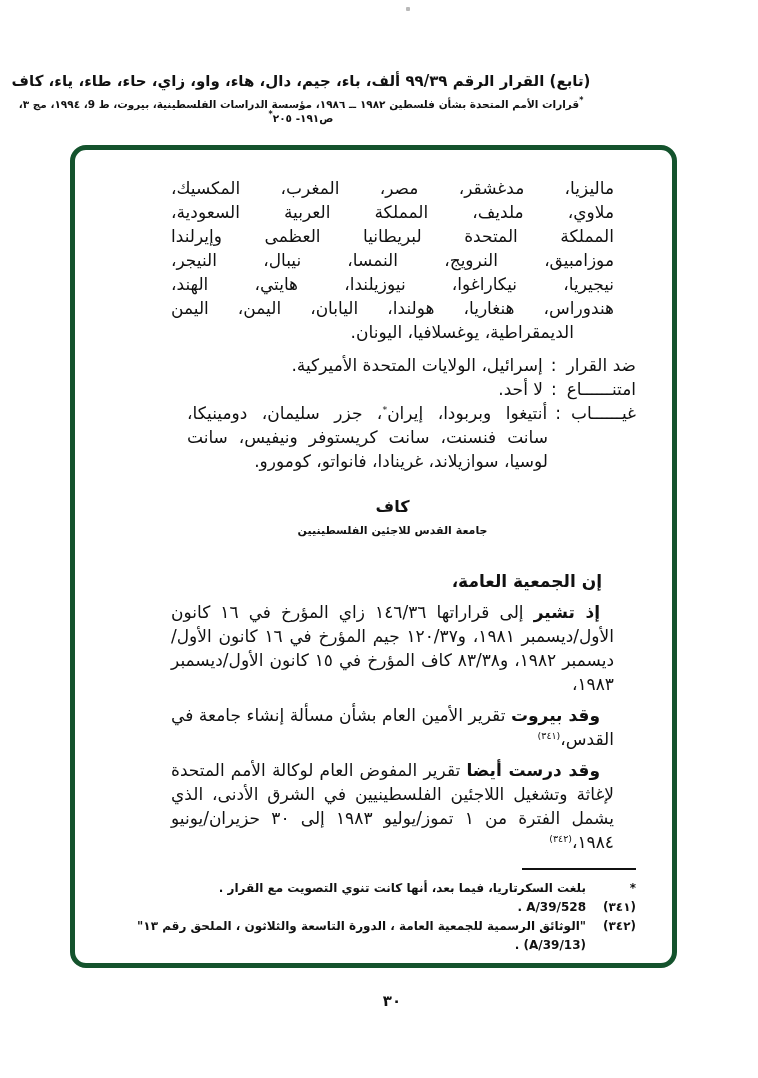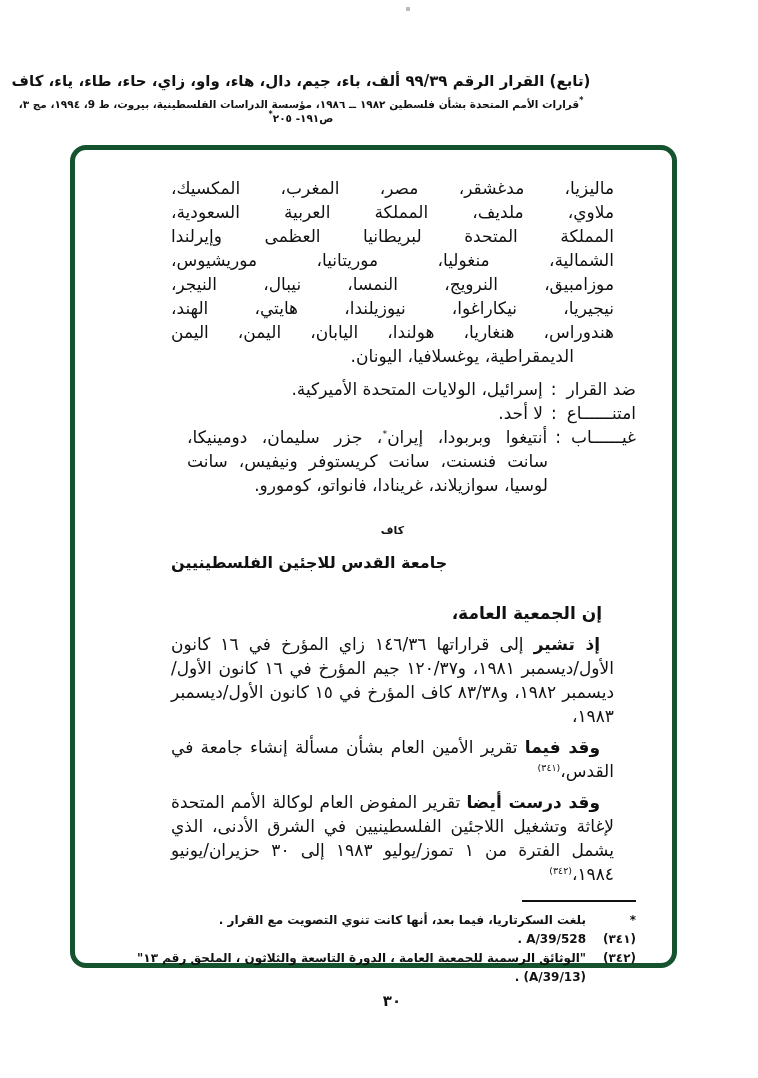--- a/index.html
+++ b/index.html
@@ -23,22 +23,22 @@
   
   .c-line{text-align:justify;text-align-last:justify;white-space:nowrap;}
   .c-line:last-child{text-align-last:right;padding-right:40px;white-space:normal;}
   
   .votes{margin:9px -22px 0 16px;}
   .vote-row{text-align:justify;text-indent:-88px;padding-right:88px;}
   .vote-label{display:inline-block;text-indent:0;min-width:56px;}
   .vote-colon{padding:0 10px 0 8px;}
   sup.supm{font-size:9.5px;line-height:0;vertical-align:6px;}
   
-  .sec-letter{margin-top:22px;text-align:center;font-weight:bold;font-size:11px;}
-  .sec-title{margin-top:8px;text-align:left;font-weight:bold;font-size:16px;}
+  .sec-letter{margin-top:22px;text-align:center;font-weight:bold;font-size:16px;}
+  .sec-title{margin-top:0;text-align:center;font-weight:bold;font-size:11px;}
   .opening{margin-top:26px;font-weight:bold;text-indent:12px;}
   
   .para{margin:7px 0 0 0;text-align:justify;text-indent:14px;}
   .para .lead{font-weight:bold;}
   
   .footnotes{margin:14px -22px 0 -90px;direction:rtl;}
   .fn-sep{width:114px;height:2px;background:#111;margin-bottom:9px;}
   .fn-row{display:flex;direction:rtl;font-weight:bold;}
   .fn-row *{font-size:12px;line-height:19px;}
   .fn-marker{min-width:50px;flex:0 0 auto;}
@@ -56,40 +56,39 @@
   <div class="hdr-title">(تابع) القرار الرقم ٩٩/٣٩ ألف، باء، جيم، دال، هاء، واو، زاي، حاء، طاء، ياء، كاف</div>
   <div class="hdr-src"><sup>*</sup><span>قرارات الأمم المتحدة بشأن فلسطين ١٩٨٢ ــ ١٩٨٦، مؤسسة الدراسات الفلسطينية، بيروت، ط 9، ١٩٩٤، مج ٣، ص١٩١- ٢٠٥</span><sup>*</sup></div>
 </div>
 
 <div class="frame">
 
   <div class="countries">
       <div class="c-line">ماليزيا، مدغشقر، مصر، المغرب، المكسيك،</div>
       <div class="c-line">ملاوي، ملديف، المملكة العربية السعودية،</div>
       <div class="c-line">المملكة المتحدة لبريطانيا العظمى وإيرلندا</div>
-      <div class="c-line">الشمالية، منغوليا، موريتانيا، موريشيوس،</div>
       <div class="c-line">موزامبيق، النرويج، النمسا، نيبال، النيجر،</div>
       <div class="c-line">نيجيريا، نيكاراغوا، نيوزيلندا، هايتي، الهند،</div>
       <div class="c-line">هندوراس، هنغاريا، هولندا، اليابان، اليمن، اليمن</div>
       <div class="c-line">الديمقراطية، يوغسلافيا، اليونان.</div>
     </div>
 
   <div class="votes">
       <div class="vote-row"><span class="vote-label">ضد القرار</span><span class="vote-colon">:</span><span>إسرائيل، الولايات المتحدة الأميركية.</span><sup class="supm"></sup><span></span></div>
       <div class="vote-row"><span class="vote-label">امتنــــــاع</span><span class="vote-colon">:</span><span>لا أحد.</span><sup class="supm"></sup><span></span></div>
       <div class="vote-row"><span class="vote-label">غيــــــاب</span><span class="vote-colon">:</span><span>أنتيغوا وبربودا، إيران</span><sup class="supm">*</sup><span>، جزر سليمان، دومينيكا، سانت فنسنت، سانت كريستوفر ونيفيس، سانت لوسيا، سوازيلاند، غرينادا، فانواتو، كومورو.</span></div>
     </div>
 
   <div class="sec-letter">كاف</div>
   <div class="sec-title">جامعة القدس للاجئين الفلسطينيين</div>
   <div class="opening">إن الجمعية العامة،</div>
 
   <div>
       <p class="para"><b class="lead">إذ تشير</b><span> إلى قراراتها ١٤٦/٣٦ زاي المؤرخ في ١٦ كانون الأول/ديسمبر ١٩٨١، و١٢٠/٣٧ جيم المؤرخ في ١٦ كانون الأول/ديسمبر ١٩٨٢، و٨٣/٣٨ كاف المؤرخ في ١٥ كانون الأول/ديسمبر ١٩٨٣،</span><sup class="supm"></sup></p>
-      <p class="para"><b class="lead">وقد فيما</b><span> تقرير الأمين العام بشأن مسألة إنشاء جامعة في القدس،</span><sup class="supm">(٣٤١)</sup></p>
+      <p class="para"><b class="lead">وقد بيروت</b><span> تقرير الأمين العام بشأن مسألة إنشاء جامعة في القدس،</span><sup class="supm">(٣٤١)</sup></p>
       <p class="para"><b class="lead">وقد درست أيضا</b><span> تقرير المفوض العام لوكالة الأمم المتحدة لإغاثة وتشغيل اللاجئين الفلسطينيين في الشرق الأدنى، الذي يشمل الفترة من ١ تموز/يوليو ١٩٨٣ إلى ٣٠ حزيران/يونيو ١٩٨٤،</span><sup class="supm">(٣٤٢)</sup></p>
     </div>
 
   <div class="footnotes">
     <div class="fn-sep"></div>
     <div>
         <div class="fn-row">
           <span class="fn-marker">*</span>
           <span class="fn-text">بلغت السكرتاريا، فيما بعد، أنها كانت تنوي التصويت مع القرار .</span>
         </div>

